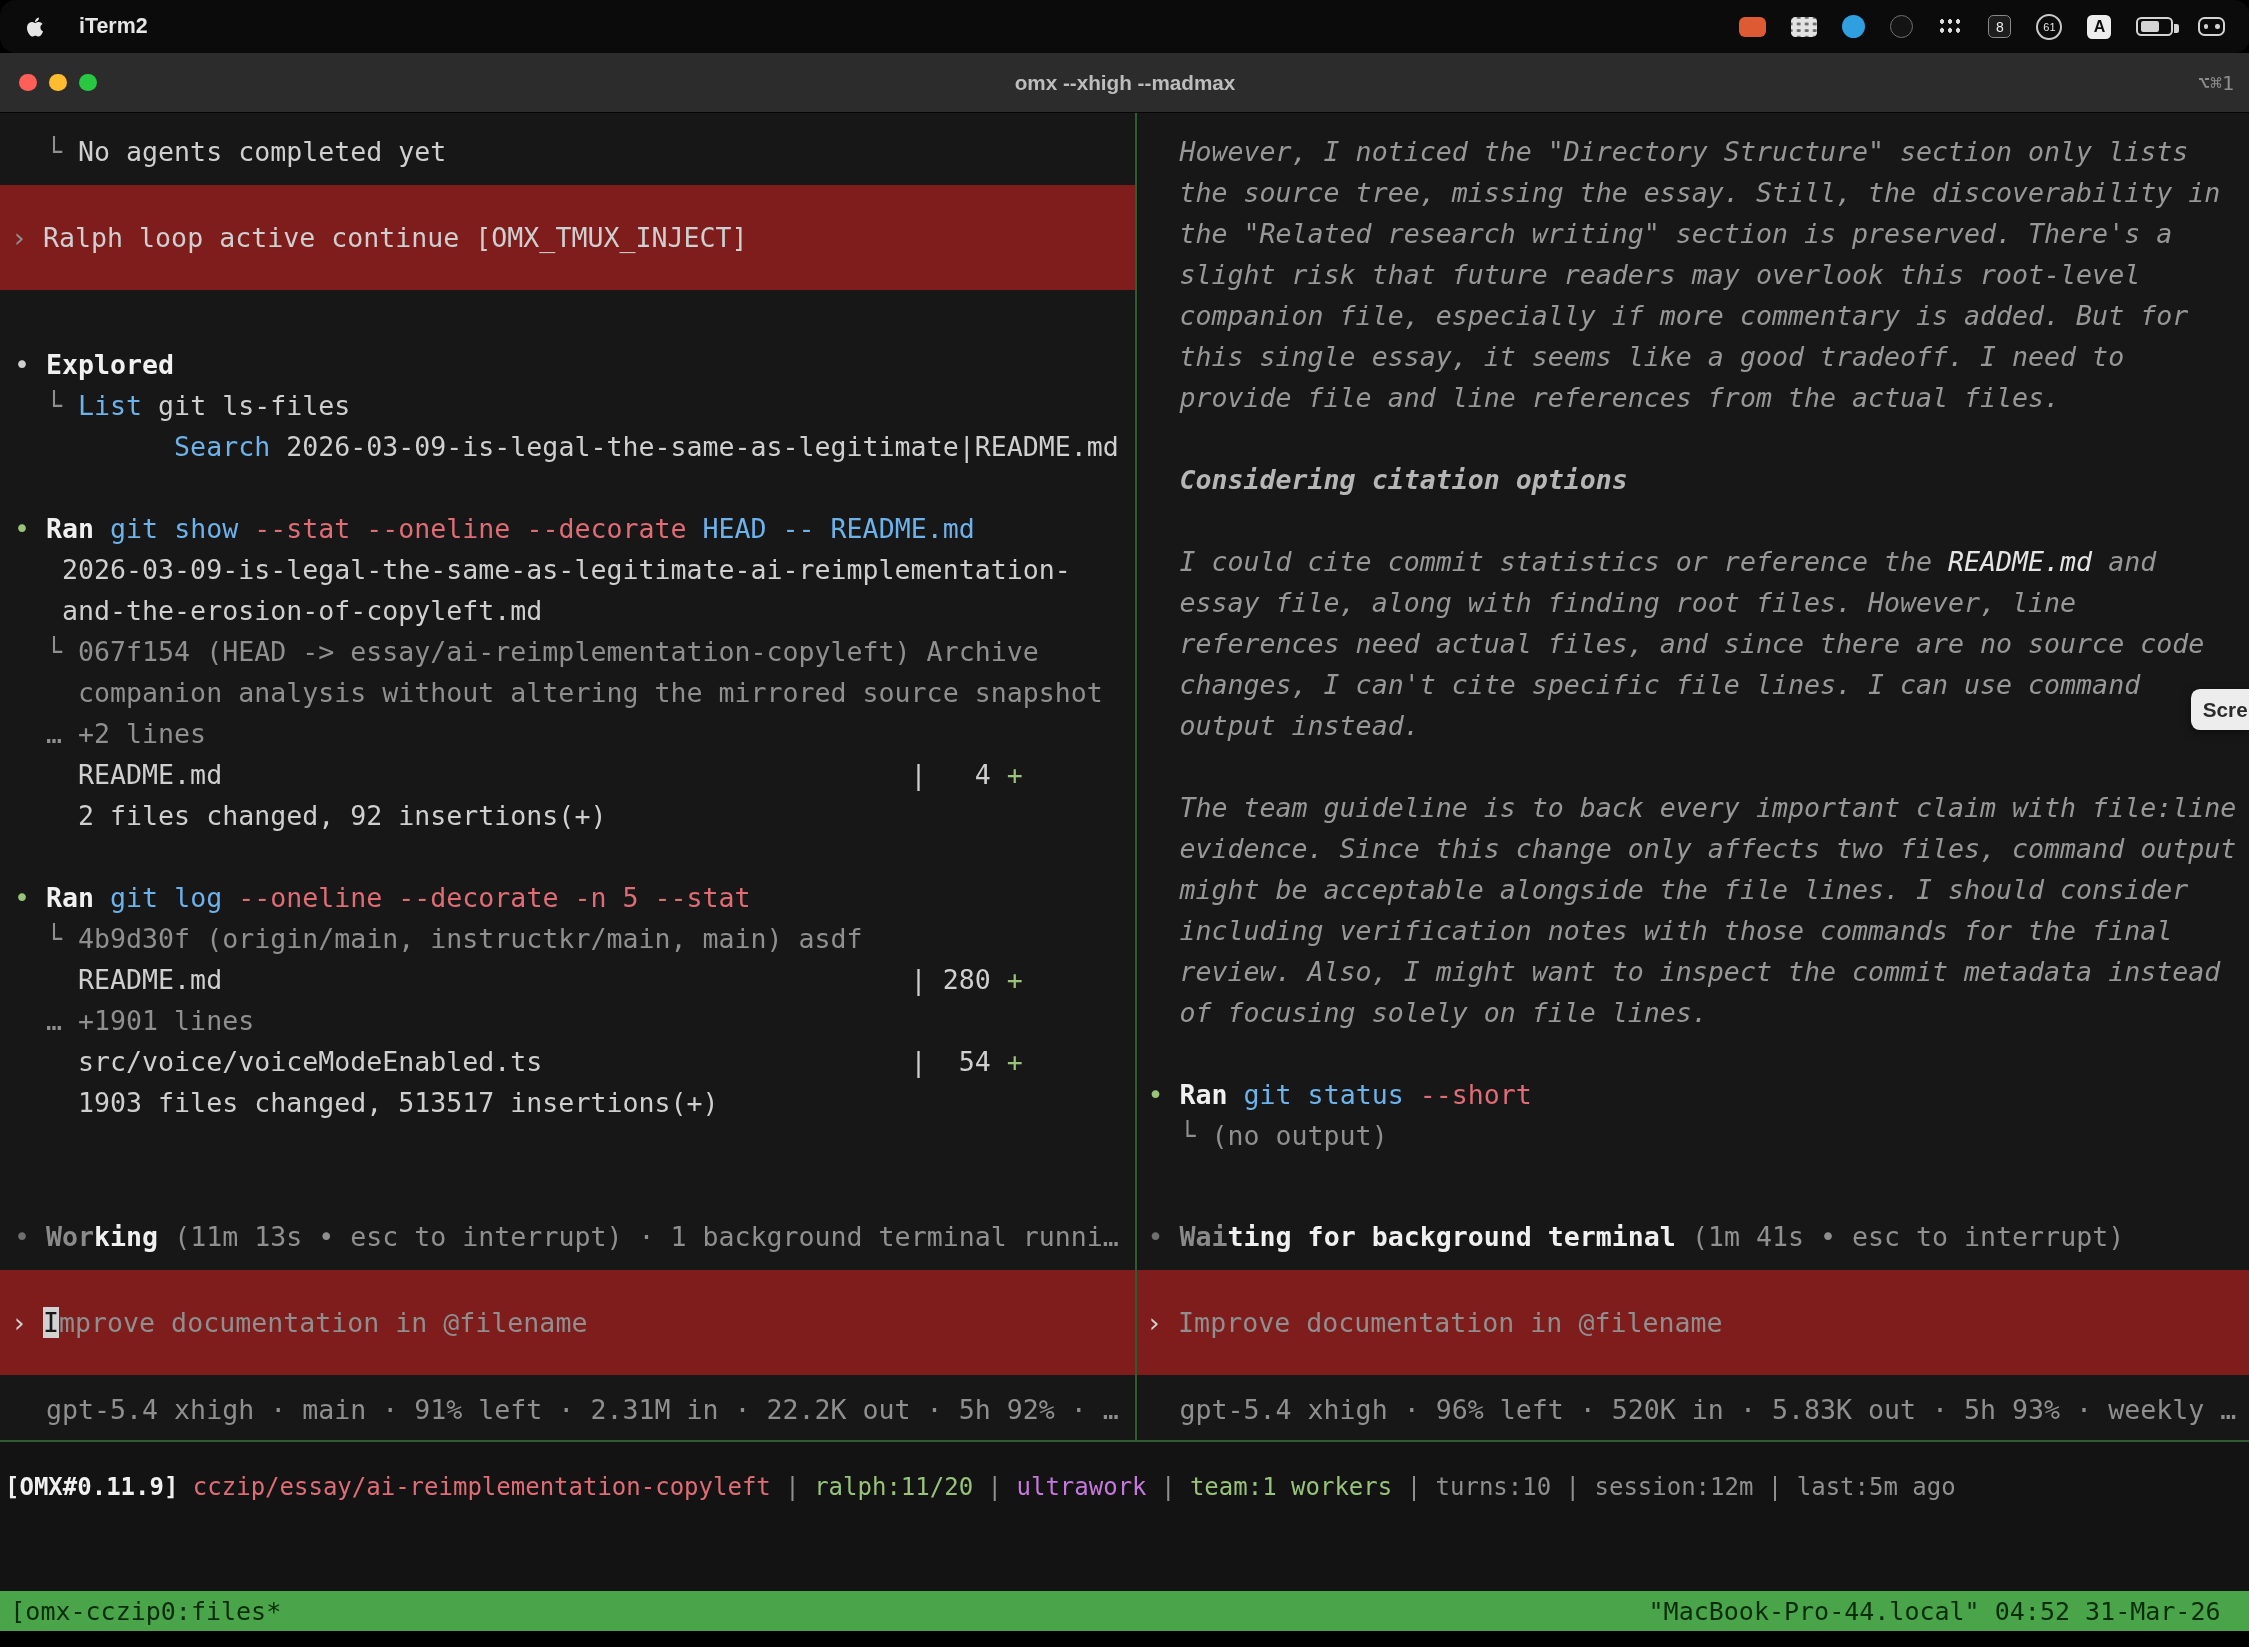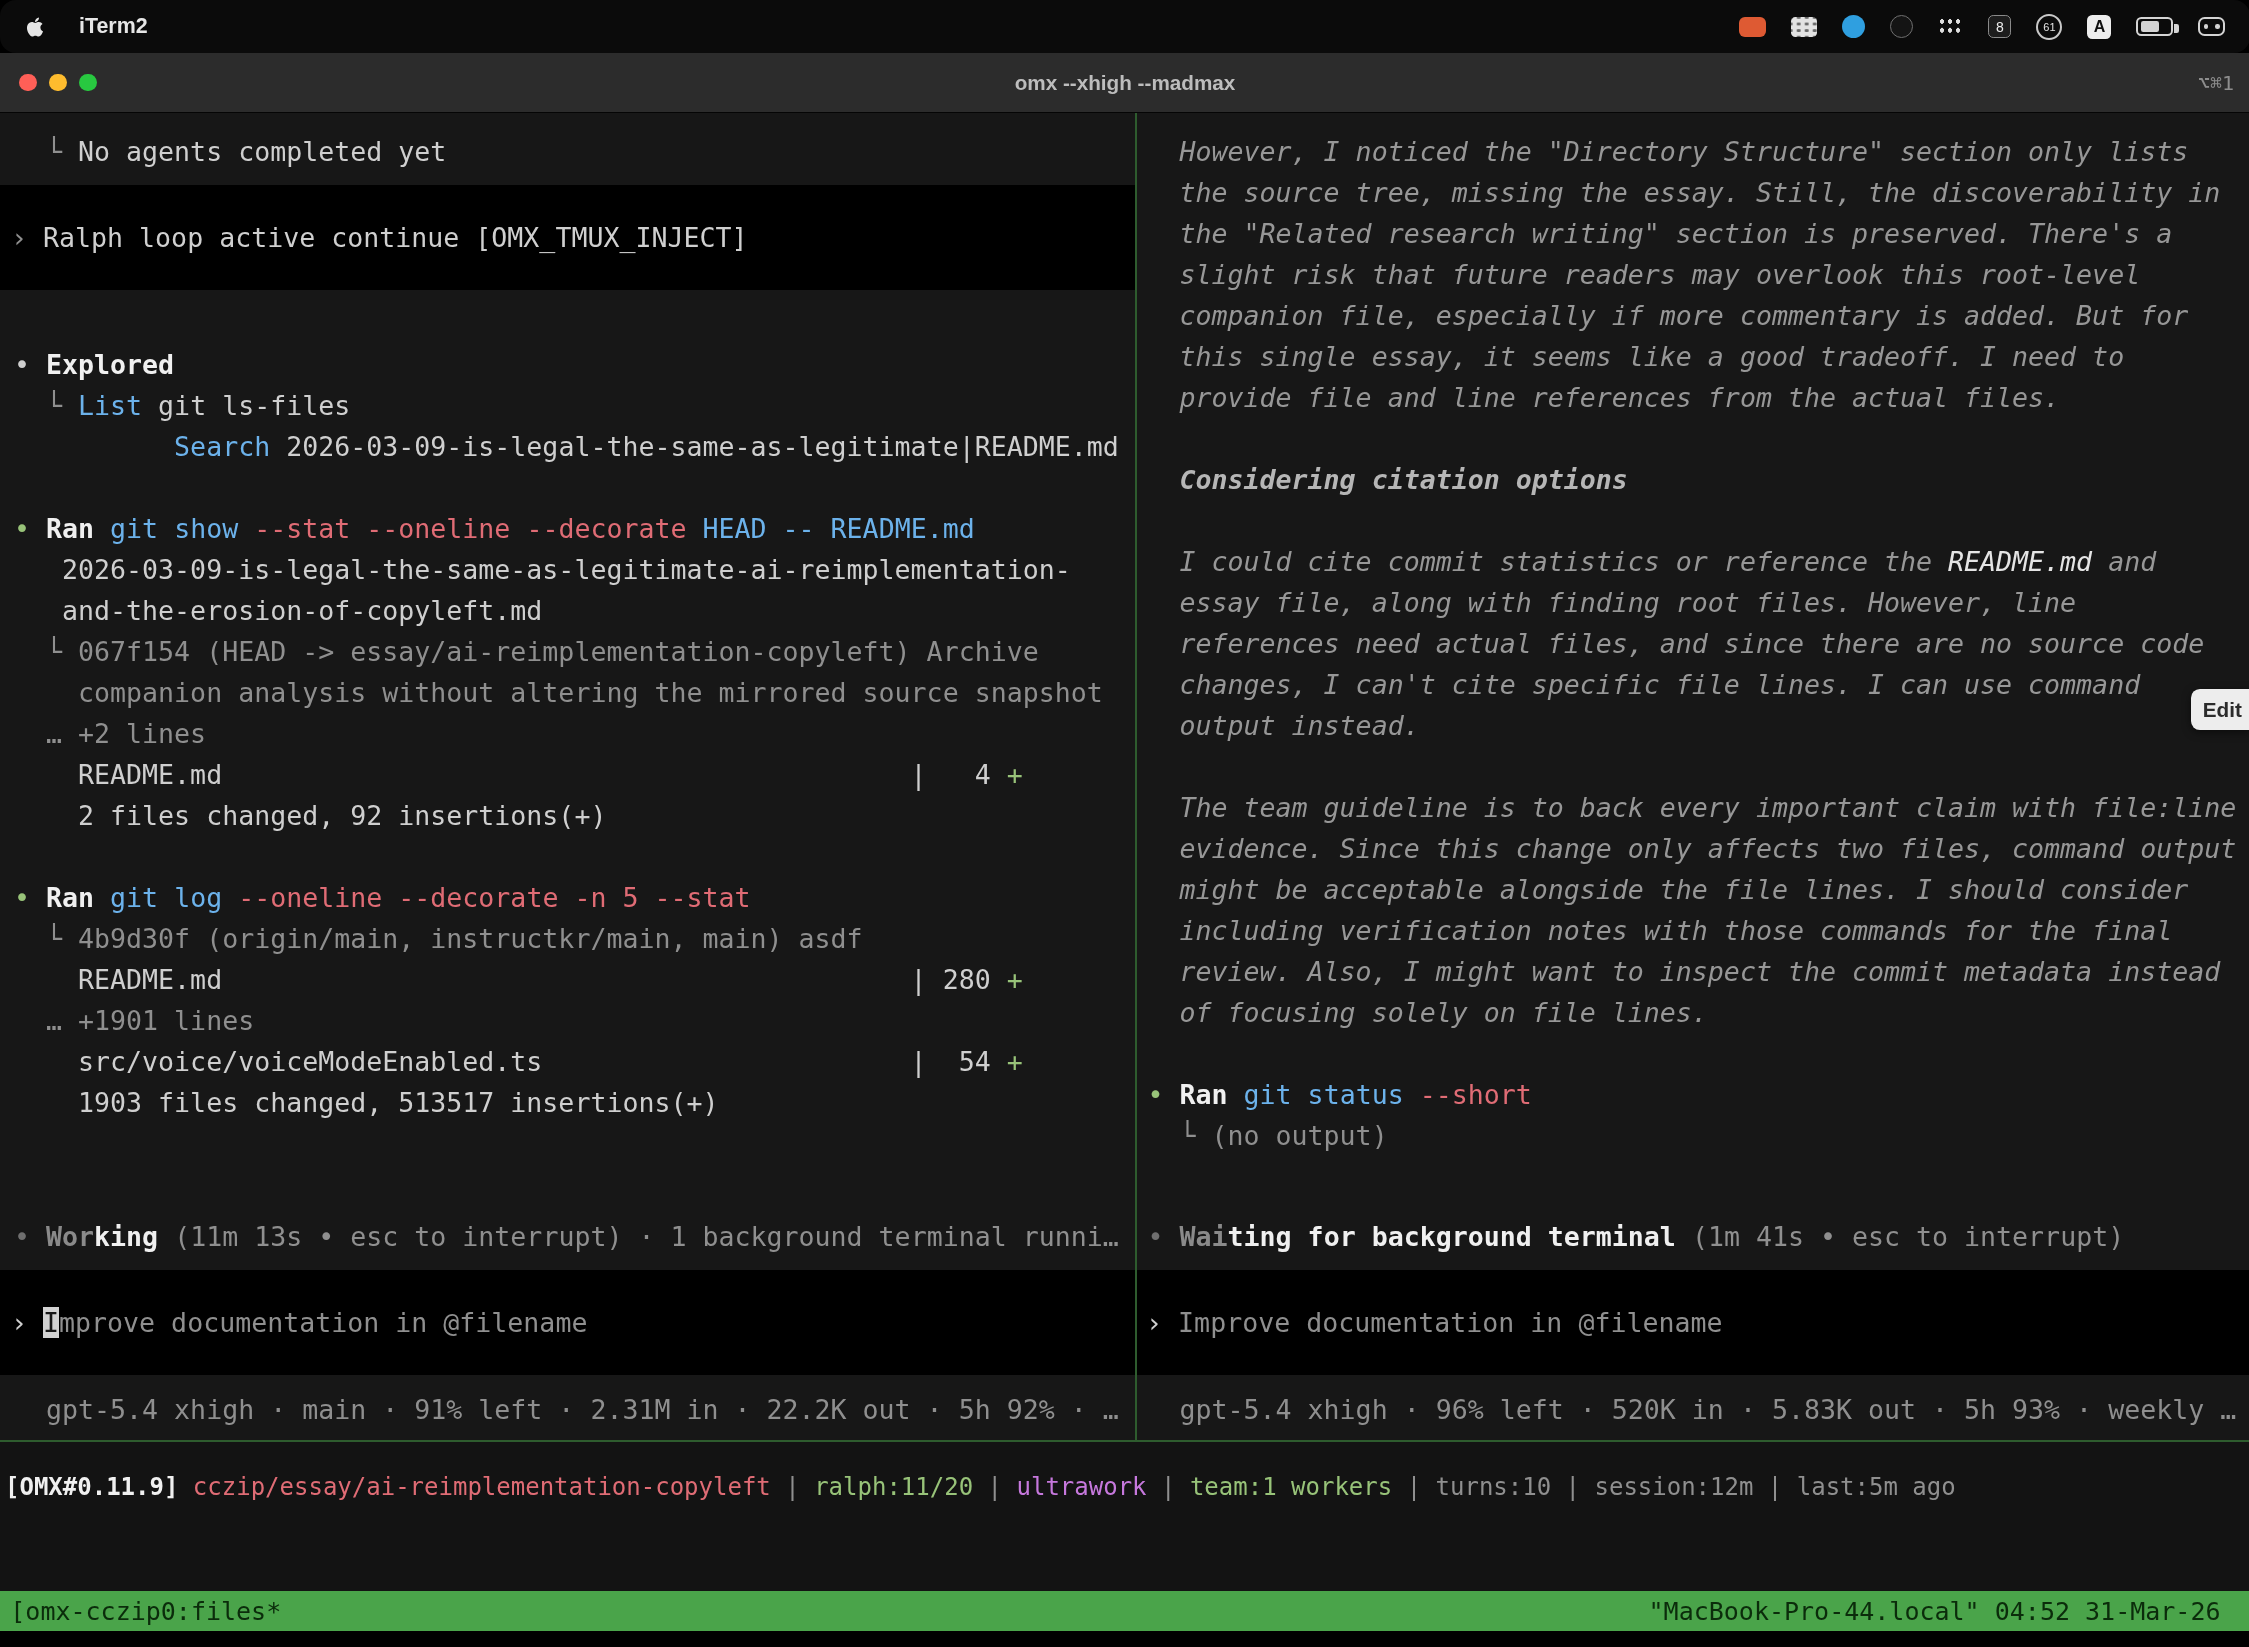--- a/index.html
+++ b/index.html
@@ -41,21 +41,21 @@
 
   
   .panes { flex:1; min-height:0; display:flex; background:#171717; }
   .pane { display:flex; flex-direction:column; padding-top:17.7px; padding-bottom:10.3px;
           font-size:26.6px; line-height:41px; white-space:pre; overflow:hidden; }
   .pane-left { width:1135px; --pad:14px; --boxpad:11px; }
   .pane-right { flex:1; --pad:10.3px; --boxpad:8.9px; }
   .divider { width:2.2px; background:#2e5c2e; }
   .ln { height:41px; padding-left:var(--pad); flex:none; }
   .spacer { flex:1; }
-  .inputbox { background:#000000; margin:13.3px 0; padding:32px 0 32px var(--boxpad); flex:none; }
+  .inputbox { background:#7f1d1d; margin:13.3px 0; padding:32px 0 32px var(--boxpad); flex:none; }
 
   .c-w  { color:#cfcfcf; }
   .c-bb { color:#f0f0f0; font-weight:bold; }
   .c-g  { color:#8f8f8f; }
   .c-d  { color:#6f6f6f; }
   .c-db { color:#8a8a8a; font-weight:bold; }
   .c-bl { color:#6cb2eb; }
   .c-rd { color:#e06c75; }
   .c-gn { color:#98c379; }
   .c-mg { color:#c678dd; }
@@ -129,17 +129,17 @@
   <div class="hsep"></div>
   <div class="omx-row" id="omx-status"><span class="c-bb">[OMX#0.11.9] </span><span class="c-rd">cczip/essay/ai-reimplementation-copyleft</span><span class="c-g"> | </span><span class="c-gn">ralph:11/20</span><span class="c-g"> | </span><span class="c-mg">ultrawork</span><span class="c-g"> | </span><span class="c-gn">team:1 workers</span><span class="c-g"> | turns:10 | session:12m | last:5m ago</span></div>
 
   <div class="tmux-bar">
     <span>[omx-cczip0:files*</span>
     <span>"MacBook-Pro-44.local" 04:52 31-Mar-26</span>
   </div>
   <div class="bottom-gap"></div>
 
   <div class="toast">
-    <span>Edit</span>
+    <span>Scre</span>
   </div>
 
 </div>
 
 
 </body></html>

